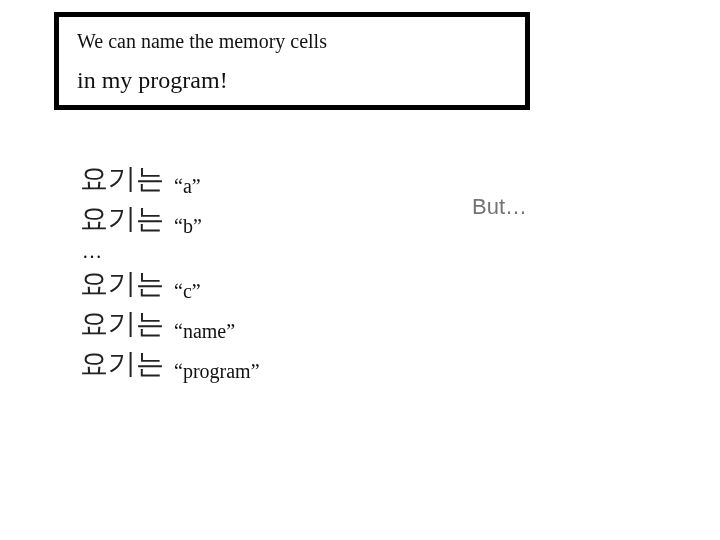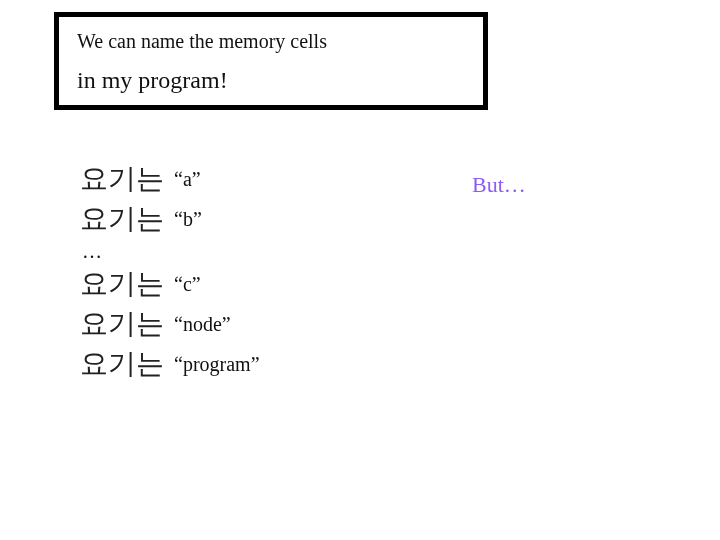--- a/index.html
+++ b/index.html
@@ -7,21 +7,21 @@
       width: 720px;
       height: 540px;
       background: #ffffff;
       font-family: Garamond, Georgia, 'Times New Roman', serif;
       position: relative;
     }
     .title-box {
       position: absolute;
       left: 54px;
       top: 12px;
-      width: 434px;
+      width: 476px;
       height: 98px;
       border: 5px solid #000;
       padding: 10px 18px 8px 18px;
       display: flex;
       flex-direction: column;
       justify-content: center;
     }
     .title-line1 {
       font-size: 20px;
       color: #111;
@@ -33,21 +33,21 @@
       line-height: 1.5;
       margin-top: 6px;
     }
     .naming-block {
       position: absolute;
       left: 80px;
       top: 160px;
     }
     .row {
       display: flex;
-      align-items: center;
+      align-items: flex-end;
       margin-bottom: 2px;
     }
     .ko {
       font-family: 'Malgun Gothic', 'Apple SD Gothic Neo', sans-serif;
       font-size: 28px;
       color: #222;
       letter-spacing: 0px;
       margin-right: 10px;
     }
     .label {
@@ -59,24 +59,24 @@
       font-family: Garamond, Georgia, serif;
       font-size: 20px;
       color: #111;
       margin-left: 2px;
       margin-top: 2px;
       margin-bottom: 2px;
     }
     .but {
       position: absolute;
       left: 472px;
-      top: 172px;
-      font-family: Liberation Serif, serif;
+      top: 194px;
+      font-family: Liberation Sans, sans-serif;
       font-size: 22px;
-      color: #8b5cf6;
+      color: #737373;
     }
   </style>
 </head>
 <body>
 
 <div class="title-box">
   <div class="title-line1">We can name the memory cells</div>
   <div class="title-line2">in my program!</div>
 </div>
 
@@ -89,21 +89,21 @@
     <span class="ko">요기는</span>
     <span class="label">“b”</span>
   </div>
   <div class="dots">…</div>
   <div class="row">
     <span class="ko">요기는</span>
     <span class="label">“c”</span>
   </div>
   <div class="row">
     <span class="ko">요기는</span>
-    <span class="label">“node”</span>
+    <span class="label">“name”</span>
   </div>
   <div class="row">
     <span class="ko">요기는</span>
     <span class="label">“program”</span>
   </div>
 </div>
 
 <div class="but">But…</div>
 
 </body></html>

